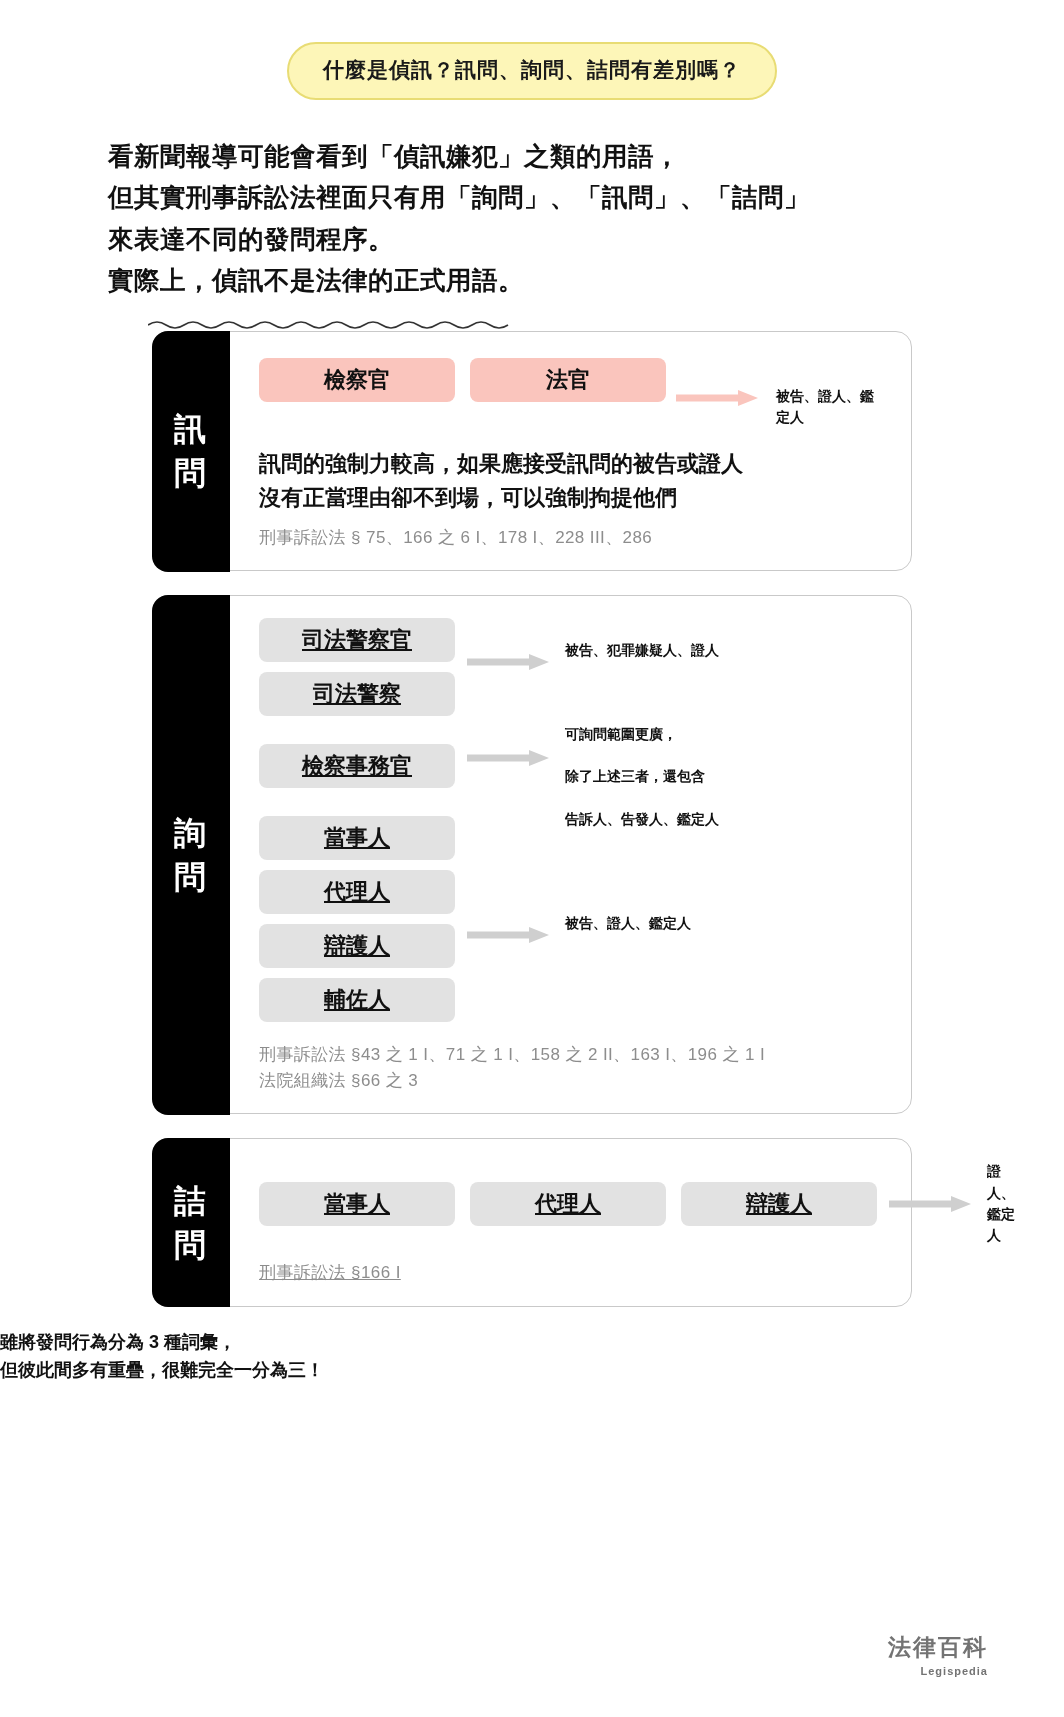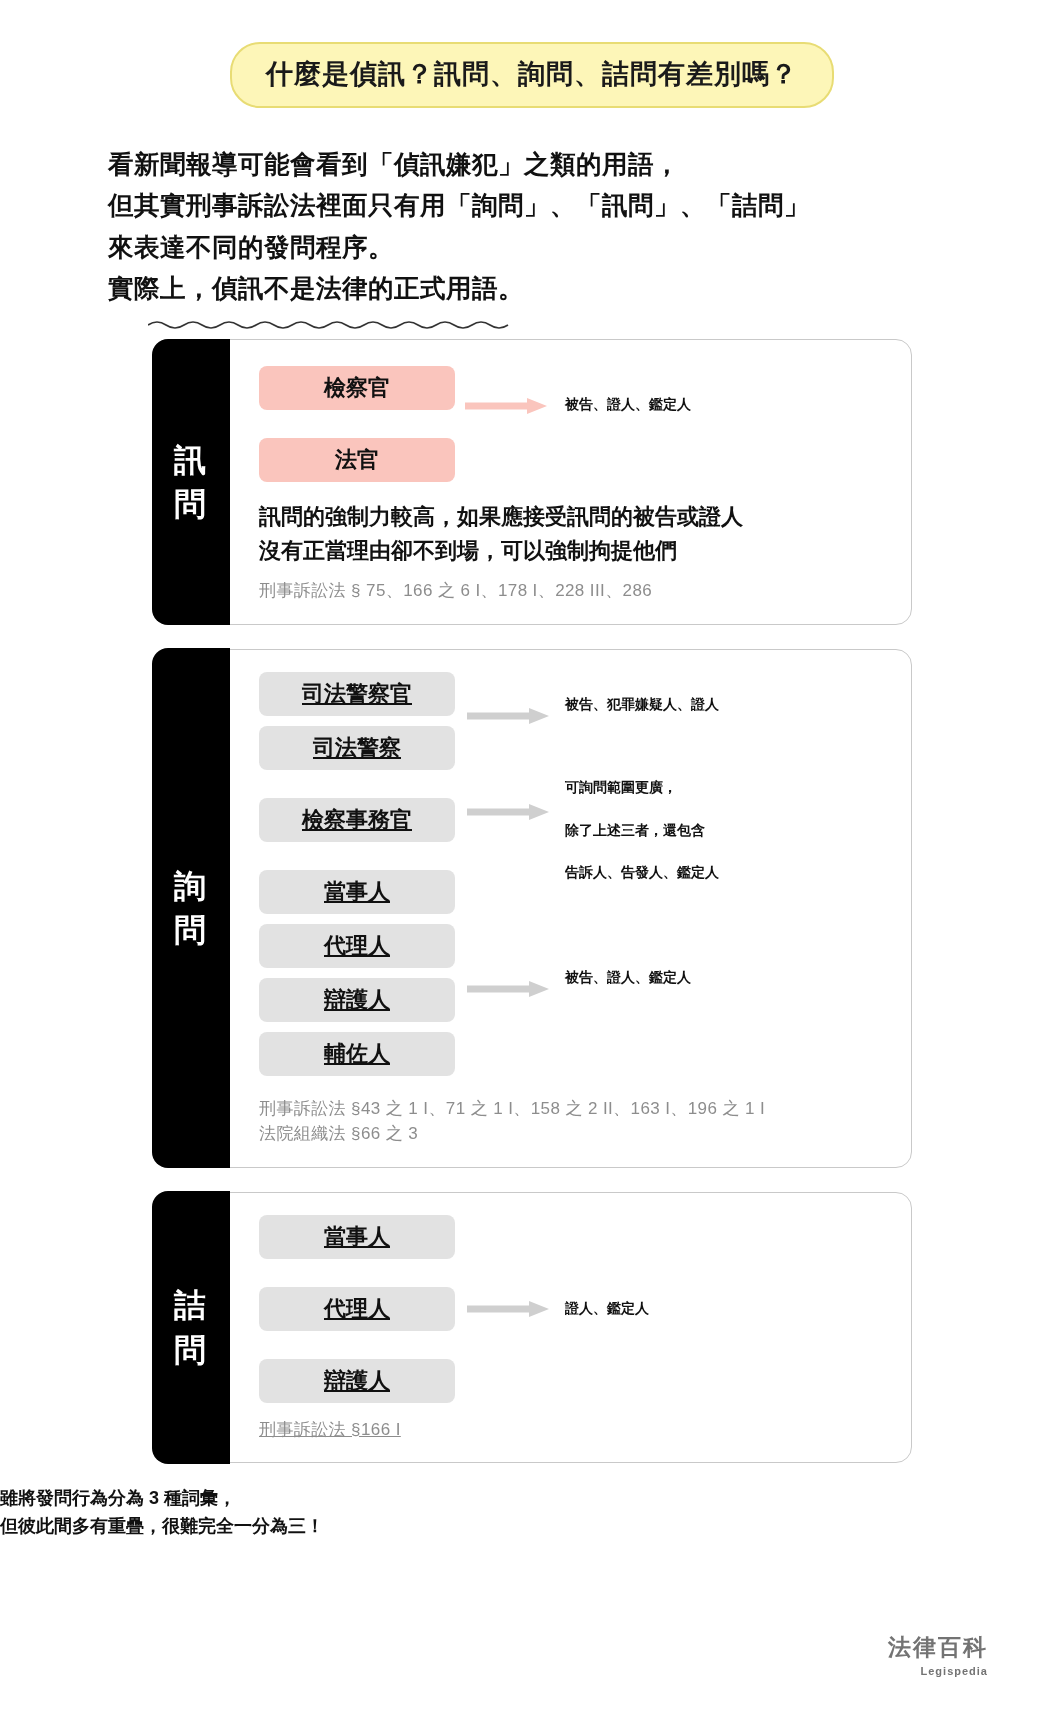--- a/index.html
+++ b/index.html
@@ -20,21 +20,21 @@
   .title-wrap {
     display: flex;
     justify-content: center;
     margin-top: 42px;
   }
   .title-pill {
     background: #fdf6b8;
     border: 2px solid #e8dc74;
     border-radius: 30px;
     padding: 12px 34px 14px 34px;
-    font-size: 27px;
+    font-size: 21px;
     font-weight: bold;
     letter-spacing: 1px;
     color: #1a1a1a;
     white-space: nowrap;
   }
 
   
   .intro {
     margin: 36px 0 0 108px;
     font-size: 25.5px;
@@ -101,21 +101,21 @@
     height: 44px;
     border-radius: 8px;
     font-size: 22px;
     font-weight: bold;
     color: #111;
     box-sizing: border-box;
   }
   .chip.pink { background: #fac5bd; }
   .chip.grey { background: #e2e2e2; text-decoration: underline; }
 
-  .chip-col { display: flex; flex-direction: column; gap: 28px; }
+  .chip-col { display: flex; flex-direction: row; gap: 15px; }
 
   .row { display: flex; align-items: flex-start; }
 
   .arrow {
     flex: none;
     display: block;
   }
 
   .target-text {
     font-size: 14px;

